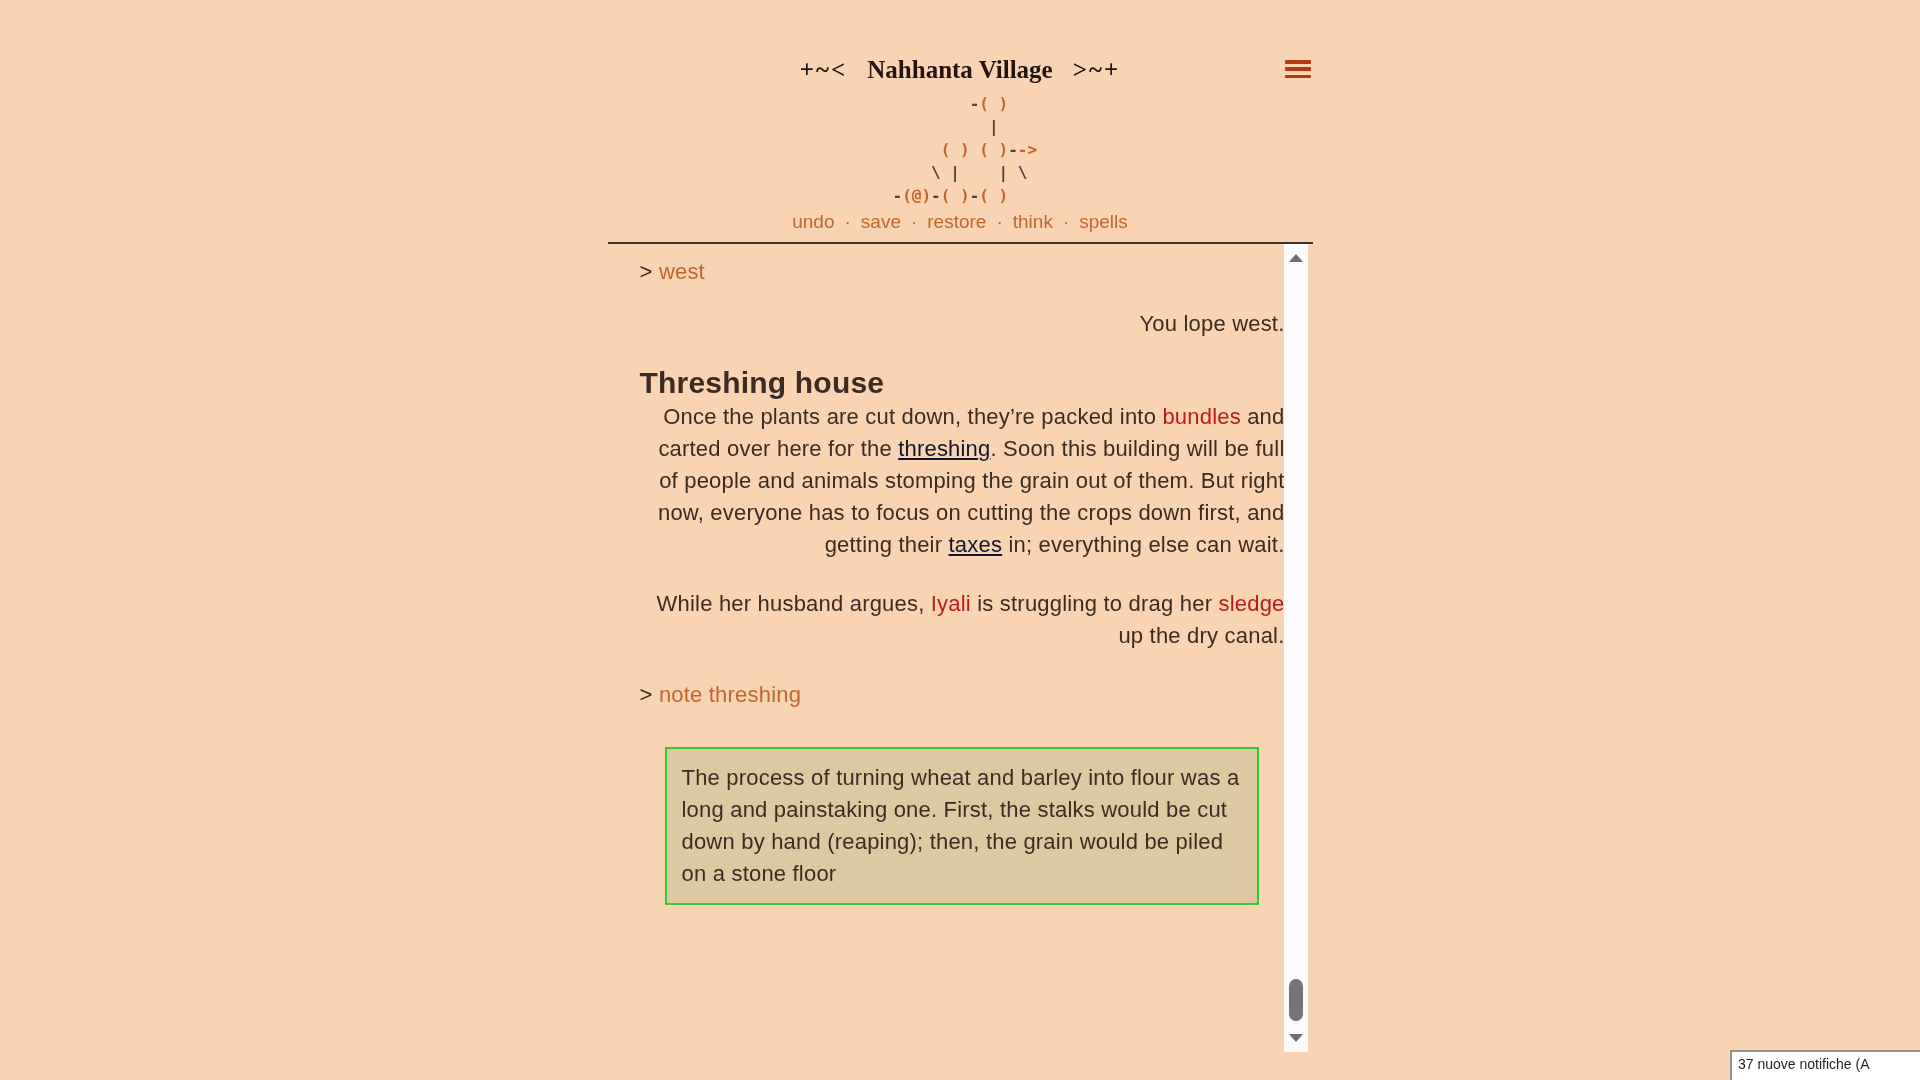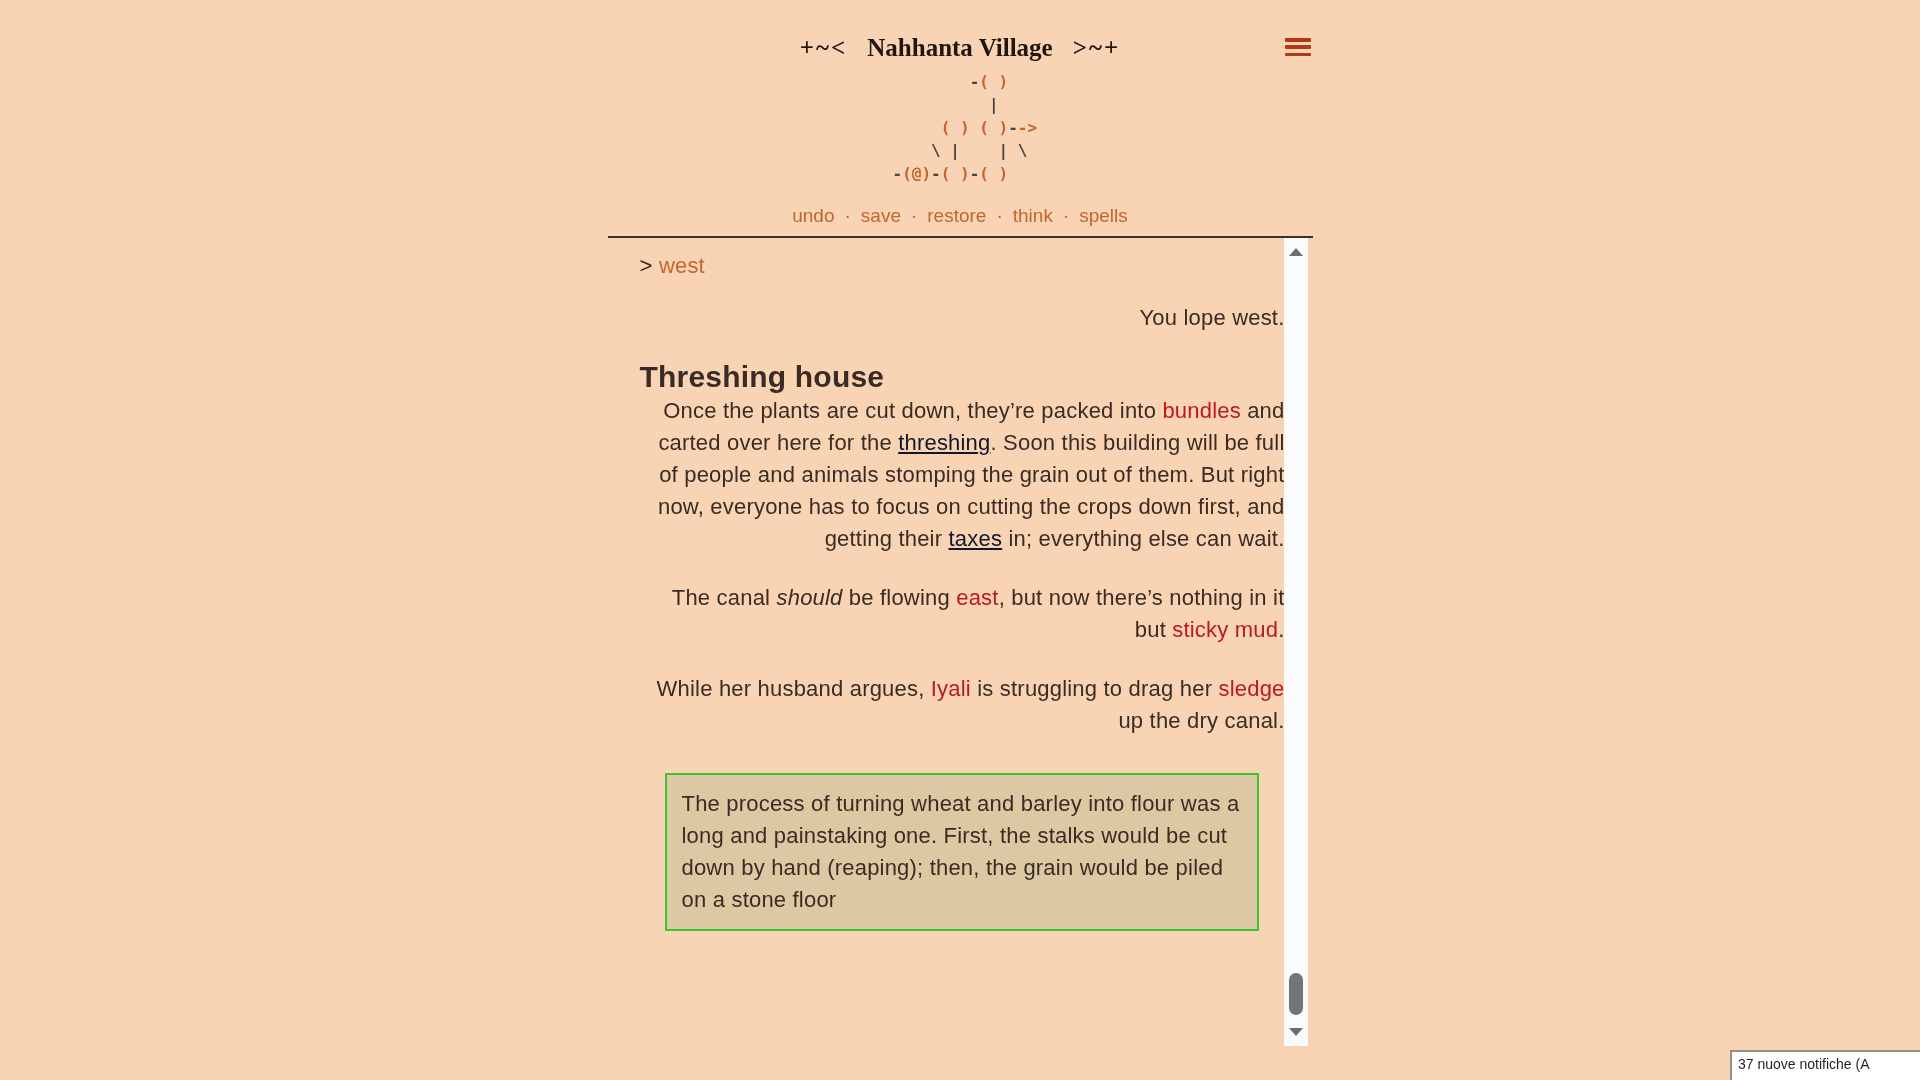--- a/index.html
+++ b/index.html
@@ -5,21 +5,21 @@
   html,body{margin:0;padding:0;}
   body{
     width:1920px;height:1080px;position:relative;overflow:hidden;
     background:#f8d3b4;
     font-family:"Liberation Sans",sans-serif;
     color:#3a2c24;
   }
   .app{width:705px;margin:0 auto;padding-top:34px;}
 
   
-  .header-row{position:relative;text-align:center;height:30px;}
+  .header-row{position:relative;text-align:center;height:30px;margin-top:22px;}
   .title-line{
     font-family:"Liberation Serif","DejaVu Serif",serif;
     font-weight:bold;font-size:25px;color:#221510;white-space:nowrap;
   }
   .title-deco{letter-spacing:2px;}
   .title-deco.left{margin-right:20px;}
   .title-deco.right{margin-left:20px;}
   .hamburger{
     position:absolute;right:2px;top:4px;width:26px;height:18px;
     display:flex;flex-direction:column;justify-content:space-between;cursor:pointer;
@@ -32,21 +32,21 @@
     display:inline-block;text-align:left;margin:0;
     font-family:"DejaVu Sans Mono","Liberation Mono",monospace;
     font-size:16px;line-height:23px;font-weight:bold;
   }
   .m-o{color:#c2662e;}
   .m-d{color:#4b443f;}
 
   
   .menu{
     text-align:center;font-size:19px;color:#c2662e;
-    margin-top:20px;padding-bottom:9px;border-bottom:2px solid #3a332c;
+    margin-top:4px;padding-bottom:9px;border-bottom:2px solid #3a332c;
     white-space:nowrap;
   }
   .menu .menu-item{cursor:pointer;}
   .menu .sep{margin:0 10px;}
 
   
   .viewport{position:relative;height:808px;overflow:hidden;margin-left:28px;}
   .transcript{
     width:645px;padding:6px 0 0 4px;
     font-size:22px;line-height:32px;letter-spacing:0.2px;
@@ -126,22 +126,22 @@
   <div class="menu">
     <span class="menu-item">undo</span><span class="sep">·</span><span class="menu-item">save</span><span class="sep">·</span><span class="menu-item">restore</span><span class="sep">·</span><span class="menu-item">think</span><span class="sep">·</span><span class="menu-item">spells</span>
   </div>
 
   <div class="viewport">
     <div class="transcript">
         <div class="command"><span class="prompt">&gt; </span><span class="cmd">west</span></div>
         <p class="para"><span>You lope west.</span></p>
         <div class="room-heading">Threshing house</div>
         <p class="para tight"><span>Once the plants are cut down, they’re packed into </span><span class="link-orange">bundles</span><span> and carted over here for the </span><span class="link-green">threshing</span><span>. Soon this building will be full of people and animals stomping the grain out of them. But right now, everyone has to focus on cutting the crops down first, and getting their </span><span class="link-green">taxes</span><span> in; everything else can wait.</span></p>
-        <p class="para"><span>The canal </span><em>should</em><span> be flowing </span><span class="link-orange">east</span><span>, but now there’s nothing in it but </span><span class="link-orange">sticky mud</span><span>.</span></p>
         <p class="para"><span>While her husband argues, </span><span class="link-orange">Iyali</span><span> is struggling to drag her </span><span class="link-orange">sledge</span><span> up the dry canal.</span></p>
+        <div class="command"><span class="prompt">&gt; </span><span class="cmd">note threshing</span></div>
         <div class="note-box">The process of turning wheat and barley into flour was a long and painstaking one. First, the stalks would be cut down by hand (reaping); then, the grain would be piled on a stone floor</div>
       </div>
     <div class="scrollbar">
       <div class="scroll-up">
           <span class="tri"></span>
         </div>
       <div class="scroll-thumb"></div>
       <div class="scroll-down">
           <span class="tri"></span>
         </div>

